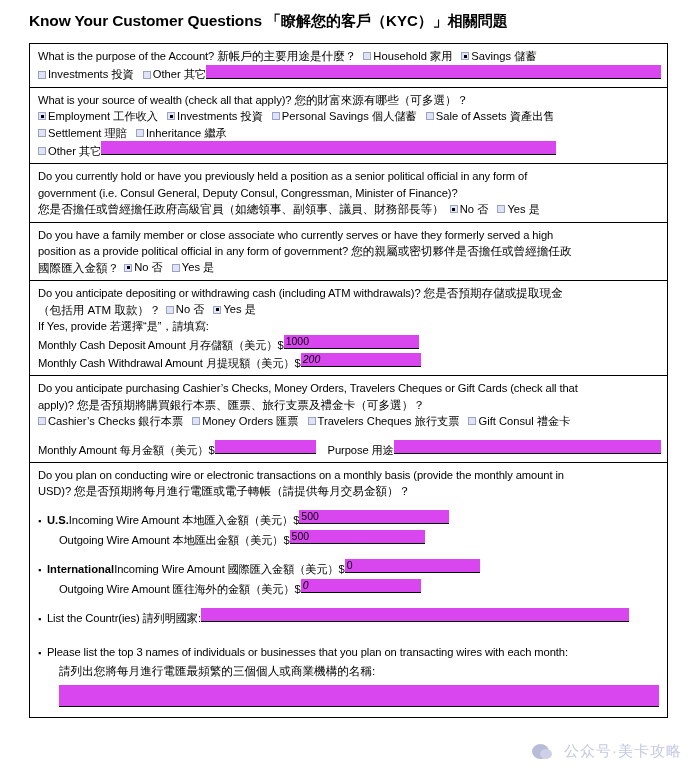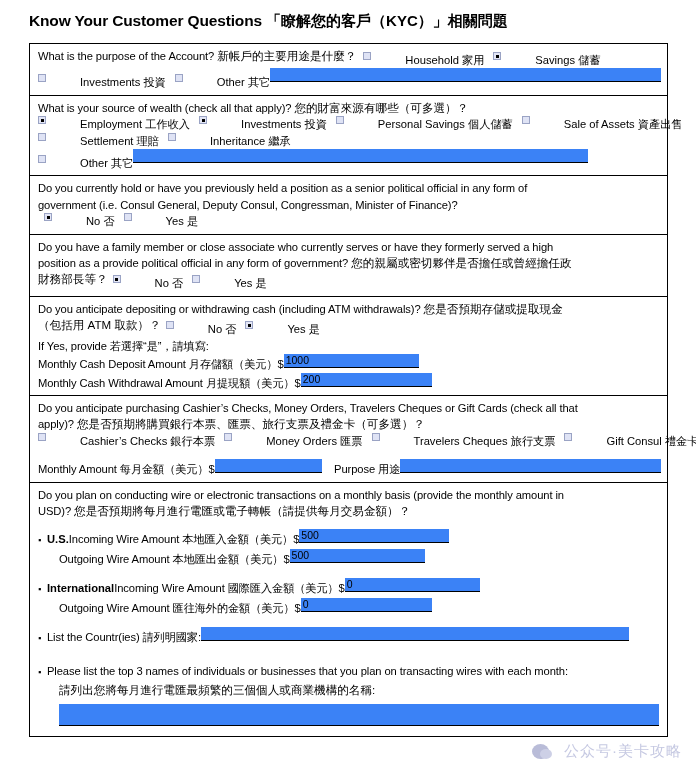--- a/index.html
+++ b/index.html
@@ -75,45 +75,45 @@
   }
   .cbx.checked::after {
     content: "";
     position: absolute;
     left: 1.5px; top: 1.5px;
     width: 3px; height: 3px;
     background: #000;
   }
   .opt {
     display: inline-flex;
+    align-items: center;
     margin-right: 9px;
     white-space: nowrap;
-    gap: 32px;
   }
   .opt .lbl { font-size: 11.2px; }
 
   
   .fld {
     display: inline-block;
-    background: #3b82f6;
+    background: #d946ef;
     border-bottom: 1.2px solid #000;
     height: 14px;
     vertical-align: -3px;
     position: relative;
     box-sizing: border-box;
   }
   .fld .val {
     position: absolute;
     left: 2px;
     bottom: 0px;
     font-size: 10.5px;
     line-height: 13px;
     white-space: nowrap;
   }
-  .fld.w120 { width: 131px; }
+  .fld.w120 { width: 120px; font-style: italic; }
   .fld.w135 { width: 135px; }
   .fld.w150 { width: 150px; }
   .fld.w430 { width: 428px; }
   .fld.w455 { width: 455px; }
   .fld.w320 { width: 318px; }
   .fld.w600 { width: 600px; display: block; height: 22px; }
 
   .bullet-line {
     display: flex;
     align-items: baseline;
@@ -243,41 +243,42 @@
     </div>
 
     <div class="row">
       <div class="line">
         <span class="txt">Do you currently hold or have you previously held a position as a senior political official in any form of</span>
       </div>
       <div class="line">
         <span class="txt">government (i.e.  Consul General, Deputy Consul, Congressman, Minister of Finance)?</span>
       </div>
       <div class="line">
+        <span class="cn">您是否擔任或曾經擔任政府高級官員（如總領事、副領事、議員、財務部長等）</span>
         <span class="opt" style="padding-left:6px">
           <span class="cbx checked"></span>
           <span class="lbl">No 否</span>
         </span>
         <span class="opt" style="margin-right:0">
           <span class="cbx"></span>
           <span class="lbl">Yes 是</span>
         </span>
       </div>
     </div>
 
     <div class="row">
       <div class="line">
         <span class="txt">Do you have a family member or close associate who currently serves or have they formerly served a high</span>
       </div>
       <div class="line">
         <span class="txt">position as a provide political official in any form of government?</span>
         <span class="cn" style="padding-left:3px">您的親屬或密切夥伴是否擔任或曾經擔任政</span>
       </div>
       <div class="line">
-        <span class="cn">財務部長等？</span>
+        <span class="cn">國際匯入金額？</span>
         <span class="opt" style="padding-left:5px">
           <span class="cbx checked"></span>
           <span class="lbl">No 否</span>
         </span>
         <span class="opt" style="margin-right:0">
           <span class="cbx"></span>
           <span class="lbl">Yes 是</span>
         </span>
       </div>
     </div>

